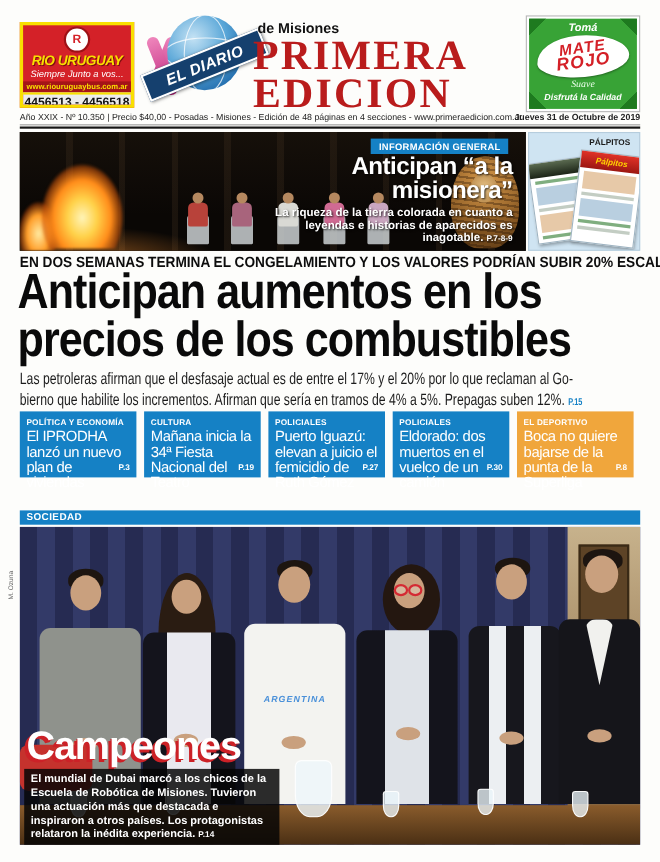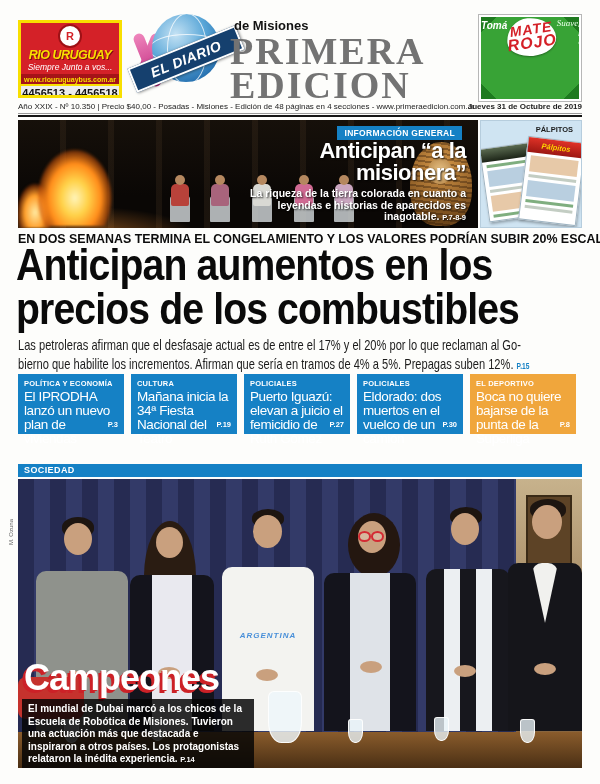--- a/index.html
+++ b/index.html
@@ -32,31 +32,31 @@
   .globe:before{content:"";position:absolute;left:22%;top:-2%;width:56%;height:104%;
         border:1.5px solid rgba(255,255,255,.75);border-radius:50%;}
   .globe:after{content:"";position:absolute;left:-4%;top:30%;width:108%;height:40%;
         border:1.5px solid rgba(255,255,255,.75);border-radius:50%;}
   .brand-banner{left:2px;top:36px;width:112px;height:22px;background:#15406e;border:2px solid #fff;
         transform:rotate(-22deg);box-shadow:1px 1px 3px rgba(0,0,0,.45);
         color:#fff;font-weight:bold;font-style:italic;font-size:14px;text-align:center;line-height:22px;
         letter-spacing:0.5px;}
   .brand-suffix{left:108px;top:8px;font-weight:bold;font-size:13px;color:#111;}
   .mh-title{left:104px;top:24px;width:246px;font-family:"Liberation Serif",serif;font-weight:bold;
-            font-size:38px;line-height:34px;letter-spacing:2px;color:#737373;}
+            font-size:38px;line-height:34px;letter-spacing:2px;color:#b91c1c;}
 
   .right-ad{left:478px;top:14px;width:104px;height:88px;box-sizing:border-box;border:1px solid #b7b7b7;
             background:#fff;padding:2px;}
   .mr-inner{width:100%;height:100%;box-sizing:border-box;position:relative;overflow:hidden;
       background:
         linear-gradient(135deg,#1e7a1f 11px,transparent 11px),
         linear-gradient(-135deg,#1e7a1f 11px,transparent 11px),
         linear-gradient(45deg,#1e7a1f 11px,transparent 11px),
         linear-gradient(-45deg,#1e7a1f 11px,transparent 11px),#38a336;
-      display:flex;flex-direction:row;align-items:flex-start;}
+      display:flex;flex-direction:column;align-items:center;}
   .mr-toma{color:#fff;font-style:italic;font-weight:bold;font-size:10px;margin-top:3px;}
   .mr-banner{width:84px;height:38px;background:#fff;border-radius:45% 55% 50% 50%/60% 55% 45% 40%;
              transform:rotate(-5deg);margin-top:1px;text-align:center;box-shadow:0 1px 2px rgba(0,0,0,.35);}
   .mr-b1,.mr-b2{color:#d42027;font-weight:bold;font-style:italic;font-size:14px;line-height:14px;
                 letter-spacing:1px;display:block;}
   .mr-b1{margin-top:4px;transform:rotate(-3deg);}
   .mr-b2{font-size:16px;transform:rotate(-3deg);}
   .mr-suave{color:#eaffea;font-style:italic;font-size:9px;margin-top:1px;font-family:"Liberation Serif",serif;}
   .mr-bottom{color:#fff;font-style:italic;font-weight:bold;font-size:8px;margin-top:3px;}
 

